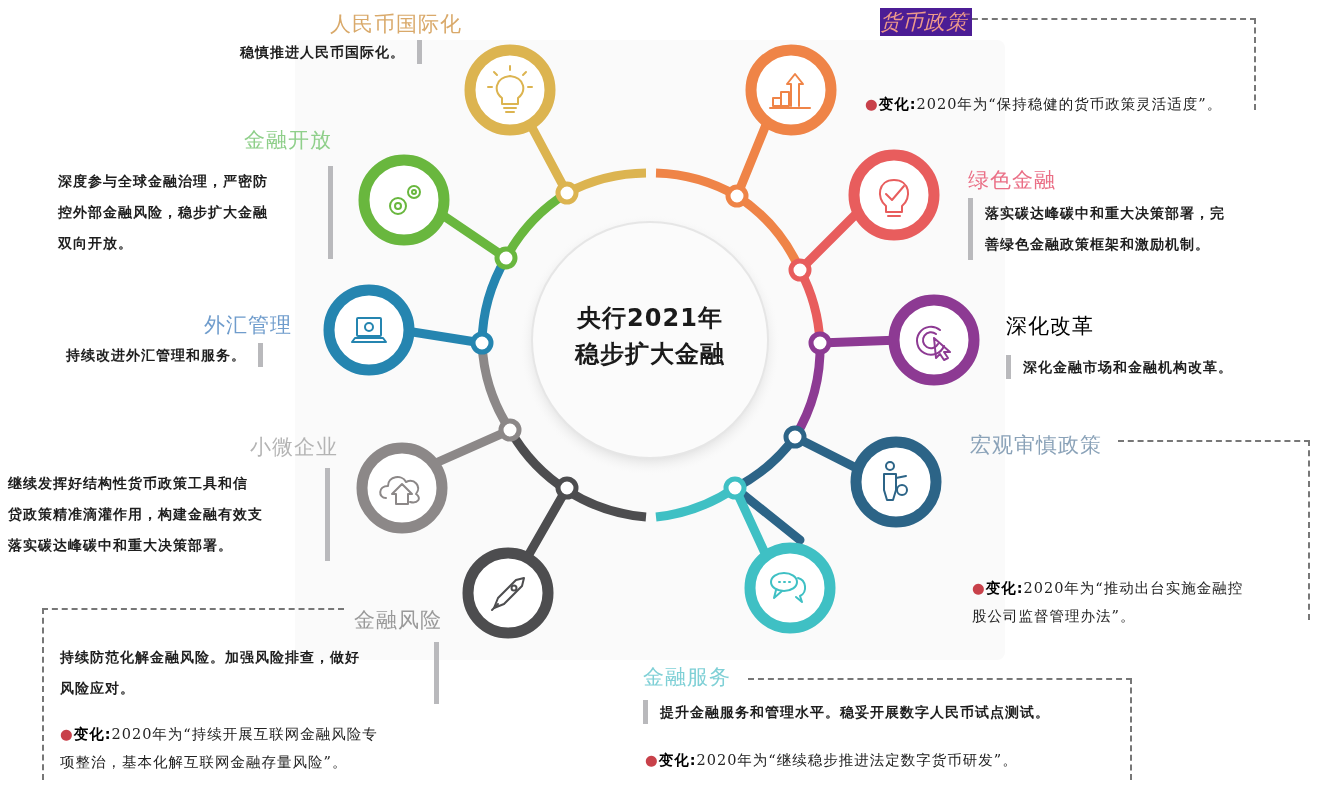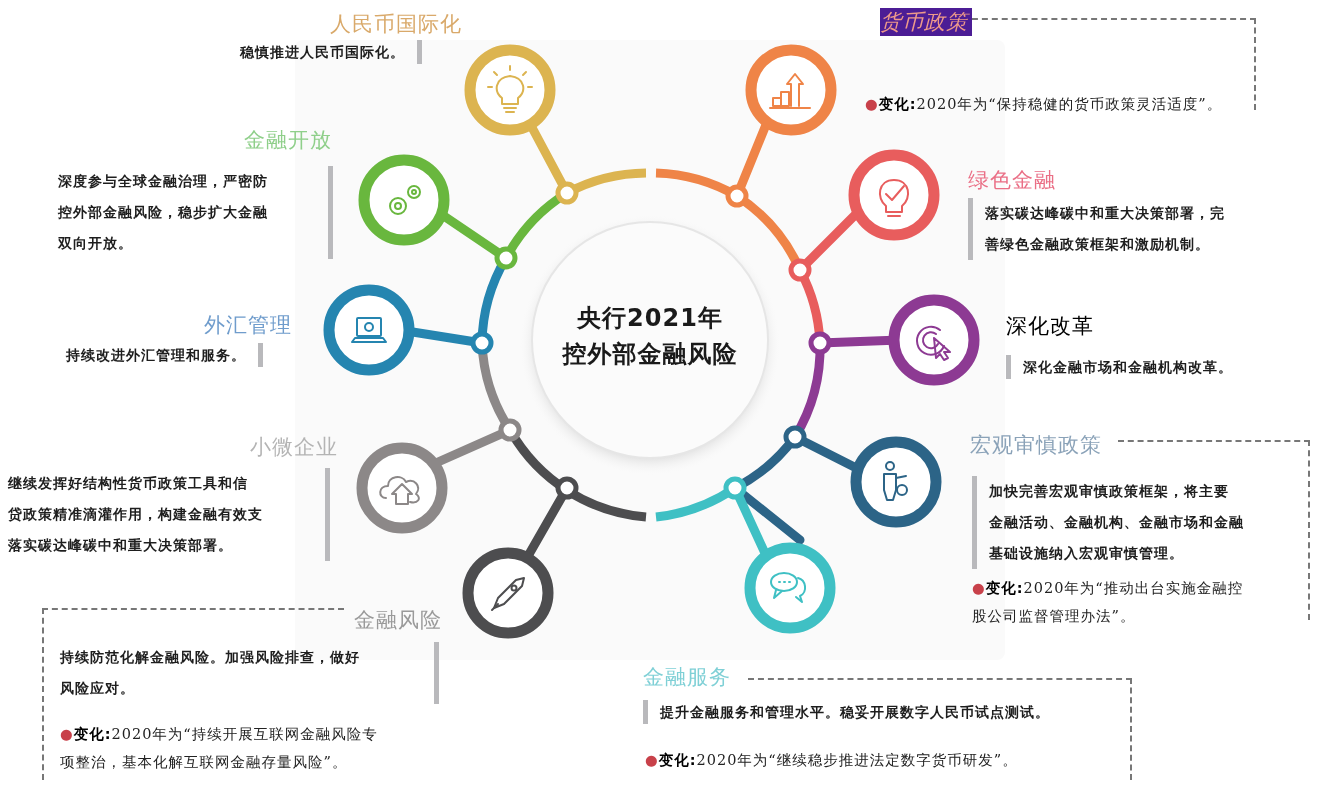--- a/index.html
+++ b/index.html
@@ -159,21 +159,21 @@
         <path d="M798,578 C806,580 808,592 800,596 L802,602 L796,597"></path>
         <line x1="779" y1="582" x2="780" y2="582"></line>
           <line x1="784" y1="582" x2="785" y2="582"></line>
           <line x1="789" y1="582" x2="790" y2="582"></line>
       </g>
     </g>
   </svg>
 
   <div class="center-text">
     <div>央行2021年</div>
-    <div>控外部金融风险</div>
+    <div>稳步扩大金融</div>
   </div>
 
   <div class="title" style="left:330px; top:10px; color:#d9a96a;">人民币国际化</div>
   <div class="desc bar-r" style="left:240px; top:40px; line-height:24px;">
     <div>稳慎推进人民币国际化。</div>
   </div>
 
   <div class="dash" style="left:962px; top:18px; width:292px; height:90px; border-top-width:2px; border-right-width:2px;"></div>
   <div class="title" style="left:880px; top:8px; color:#ee9a8a; background:#4c1d95; padding-right:4px;font-style:italic;">货币政策</div>
   <div class="change" style="left:865px; top:90px;">
@@ -205,25 +205,20 @@
 
   <div class="title" style="left:250px; top:433px; color:#b4b4b4;">小微企业</div>
   <div class="desc bar-r leftalign" style="left:8px; top:468px; width:305px;">
     <div>继续发挥好结构性货币政策工具和信</div>
     <div>贷政策精准滴灌作用，构建金融有效支</div>
     <div>落实碳达峰碳中和重大决策部署。</div>
   </div>
 
   <div class="dash" style="left:1118px; top:440px; width:190px; height:178px; border-top-width:2px; border-right-width:2px;"></div>
   <div class="title" style="left:970px; top:431px; color:#8aa2b8;">宏观审慎政策</div>
-  <div class="desc bar-l" style="left:972px; top:476px;">
-    <div>加快完善宏观审慎政策框架，将主要</div>
-    <div>金融活动、金融机构、金融市场和金融</div>
-    <div>基础设施纳入宏观审慎管理。</div>
-  </div>
   <div class="change" style="left:972px; top:574px;">
     <div><span class="dot">●</span><span class="lab">变化</span><span class="lab">:</span><span>2020年为“推动出台实施金融控</span></div>
     <div>股公司监督管理办法”。</div>
   </div>
 
   <div class="dash" style="left:42px; top:608px; width:300px; height:170px; border-top-width:2px; border-left-width:2px;"></div>
   <div class="title" style="left:354px; top:606px; color:#9a9a9a;">金融风险</div>
   <div class="desc bar-r leftalign" style="left:60px; top:642px; width:362px;">
     <div>持续防范化解金融风险。加强风险排查，做好</div>
     <div>风险应对。</div>

